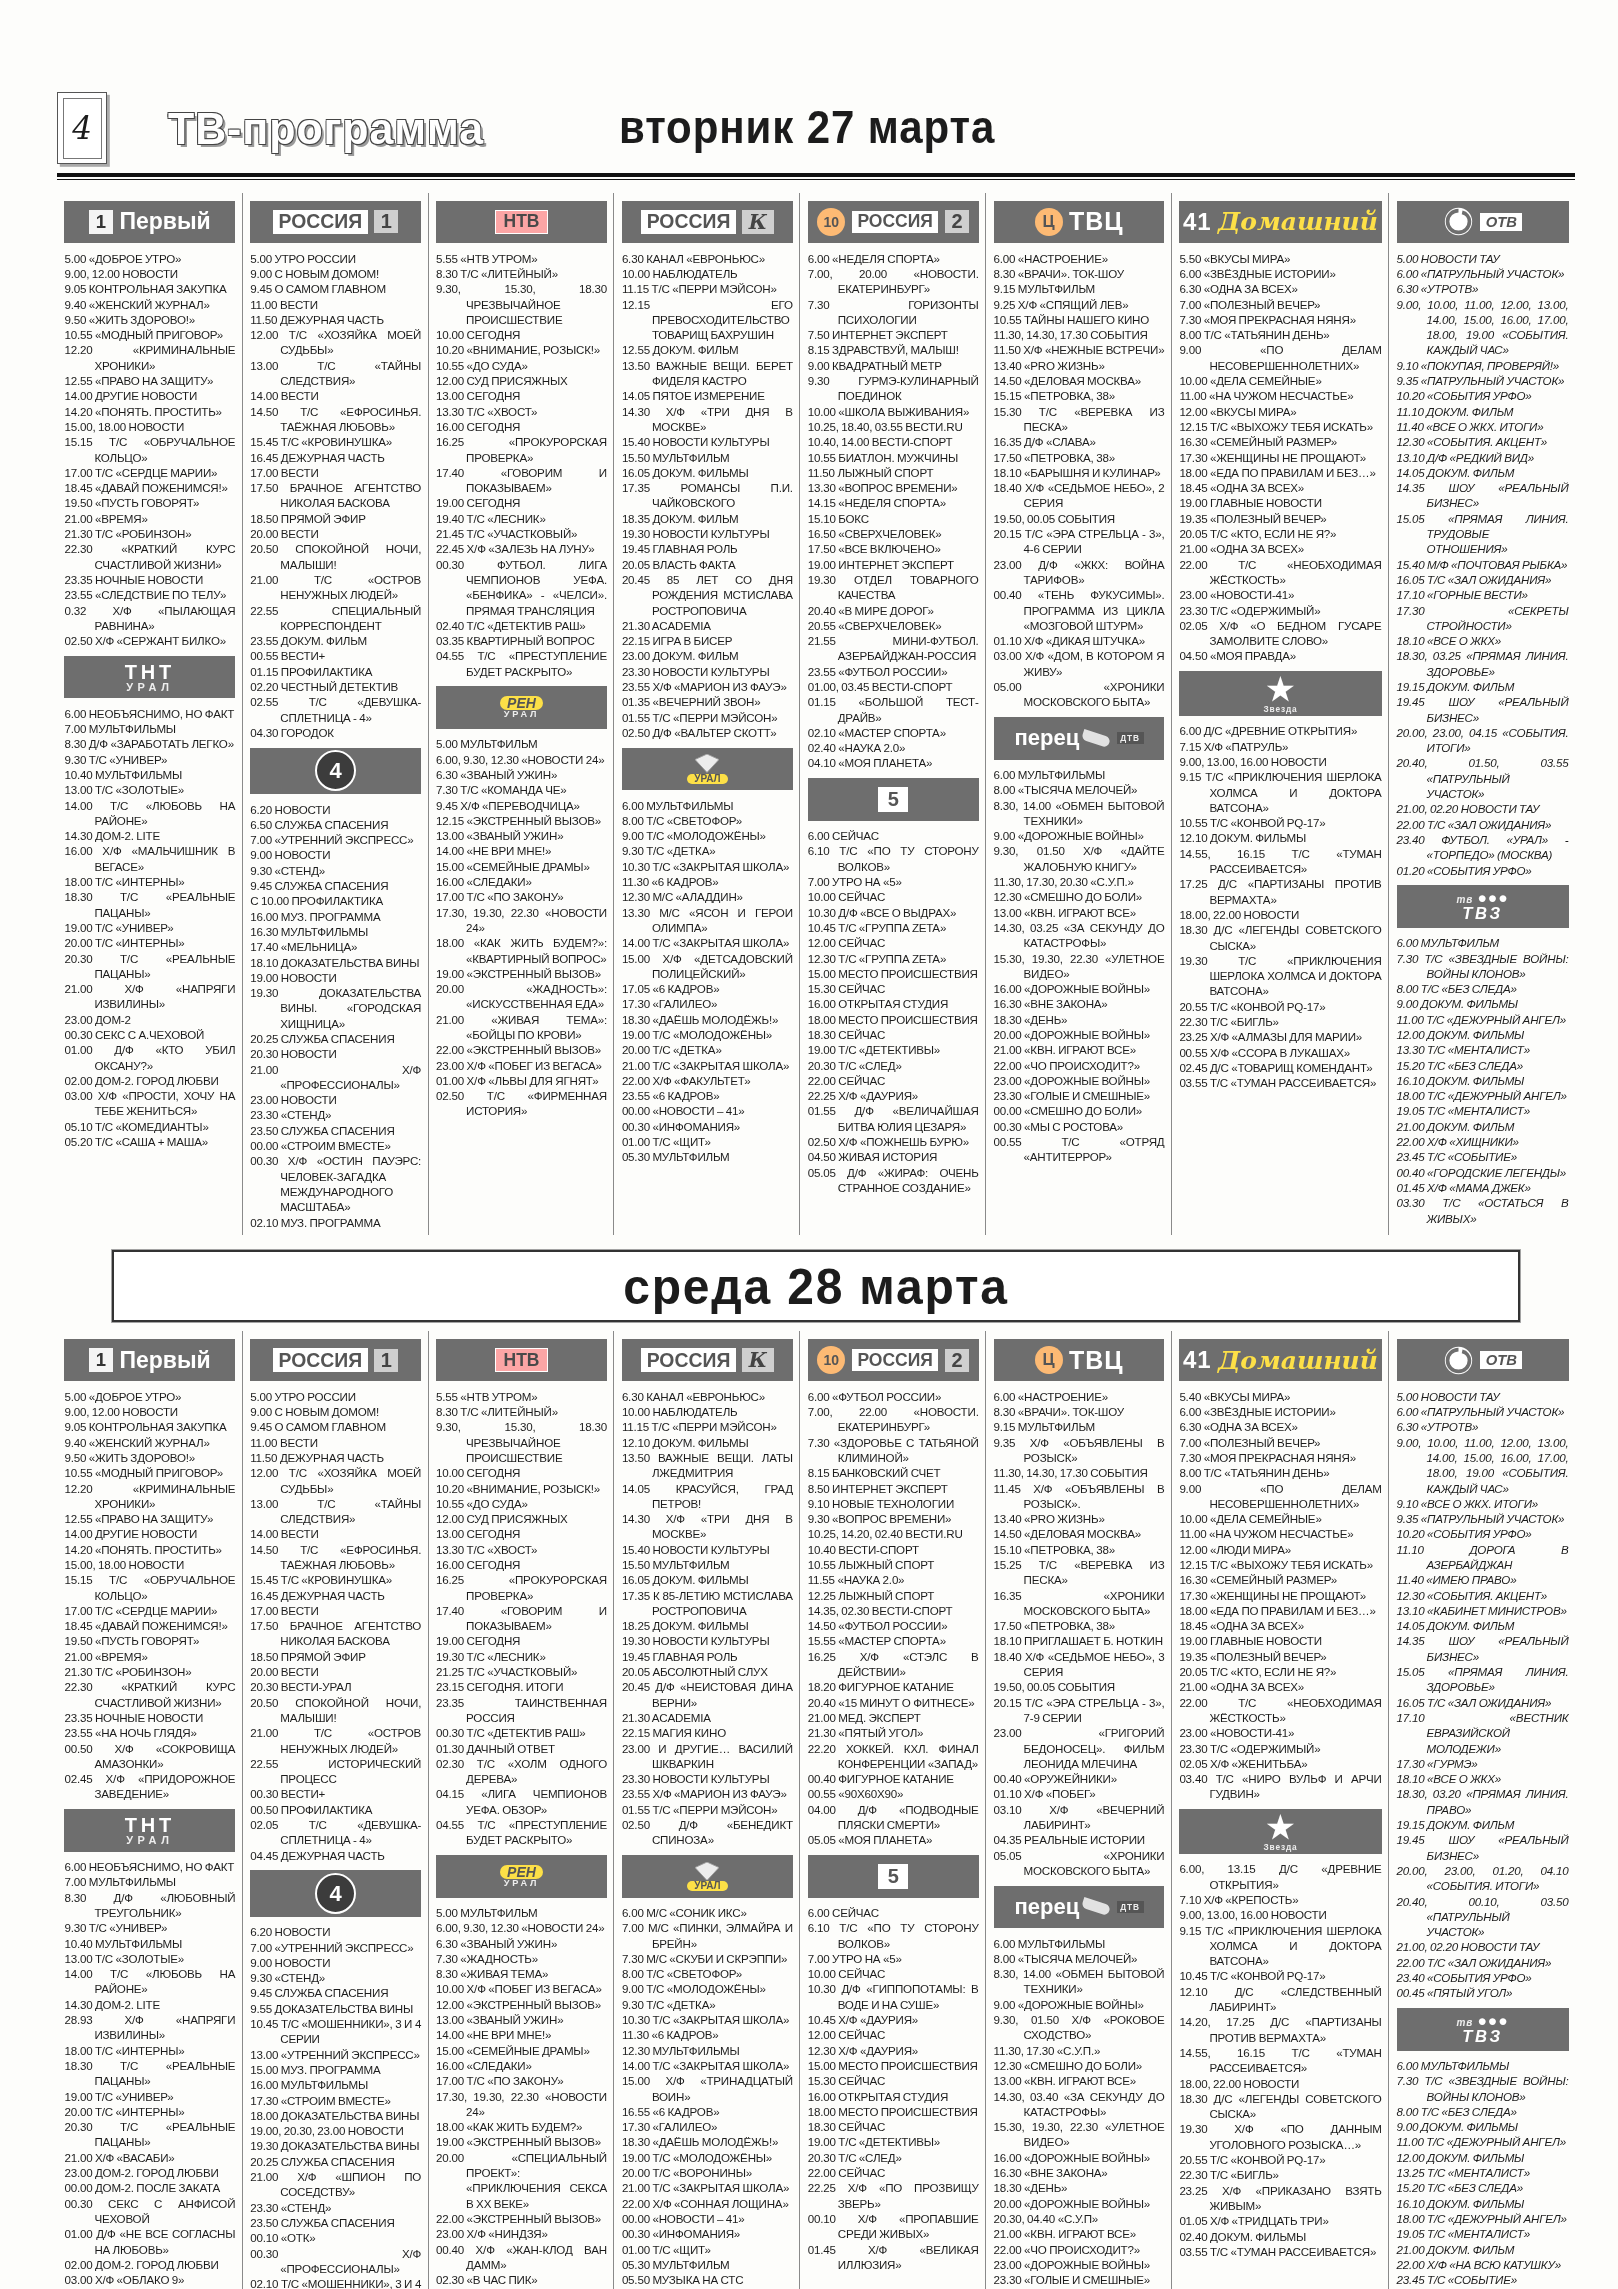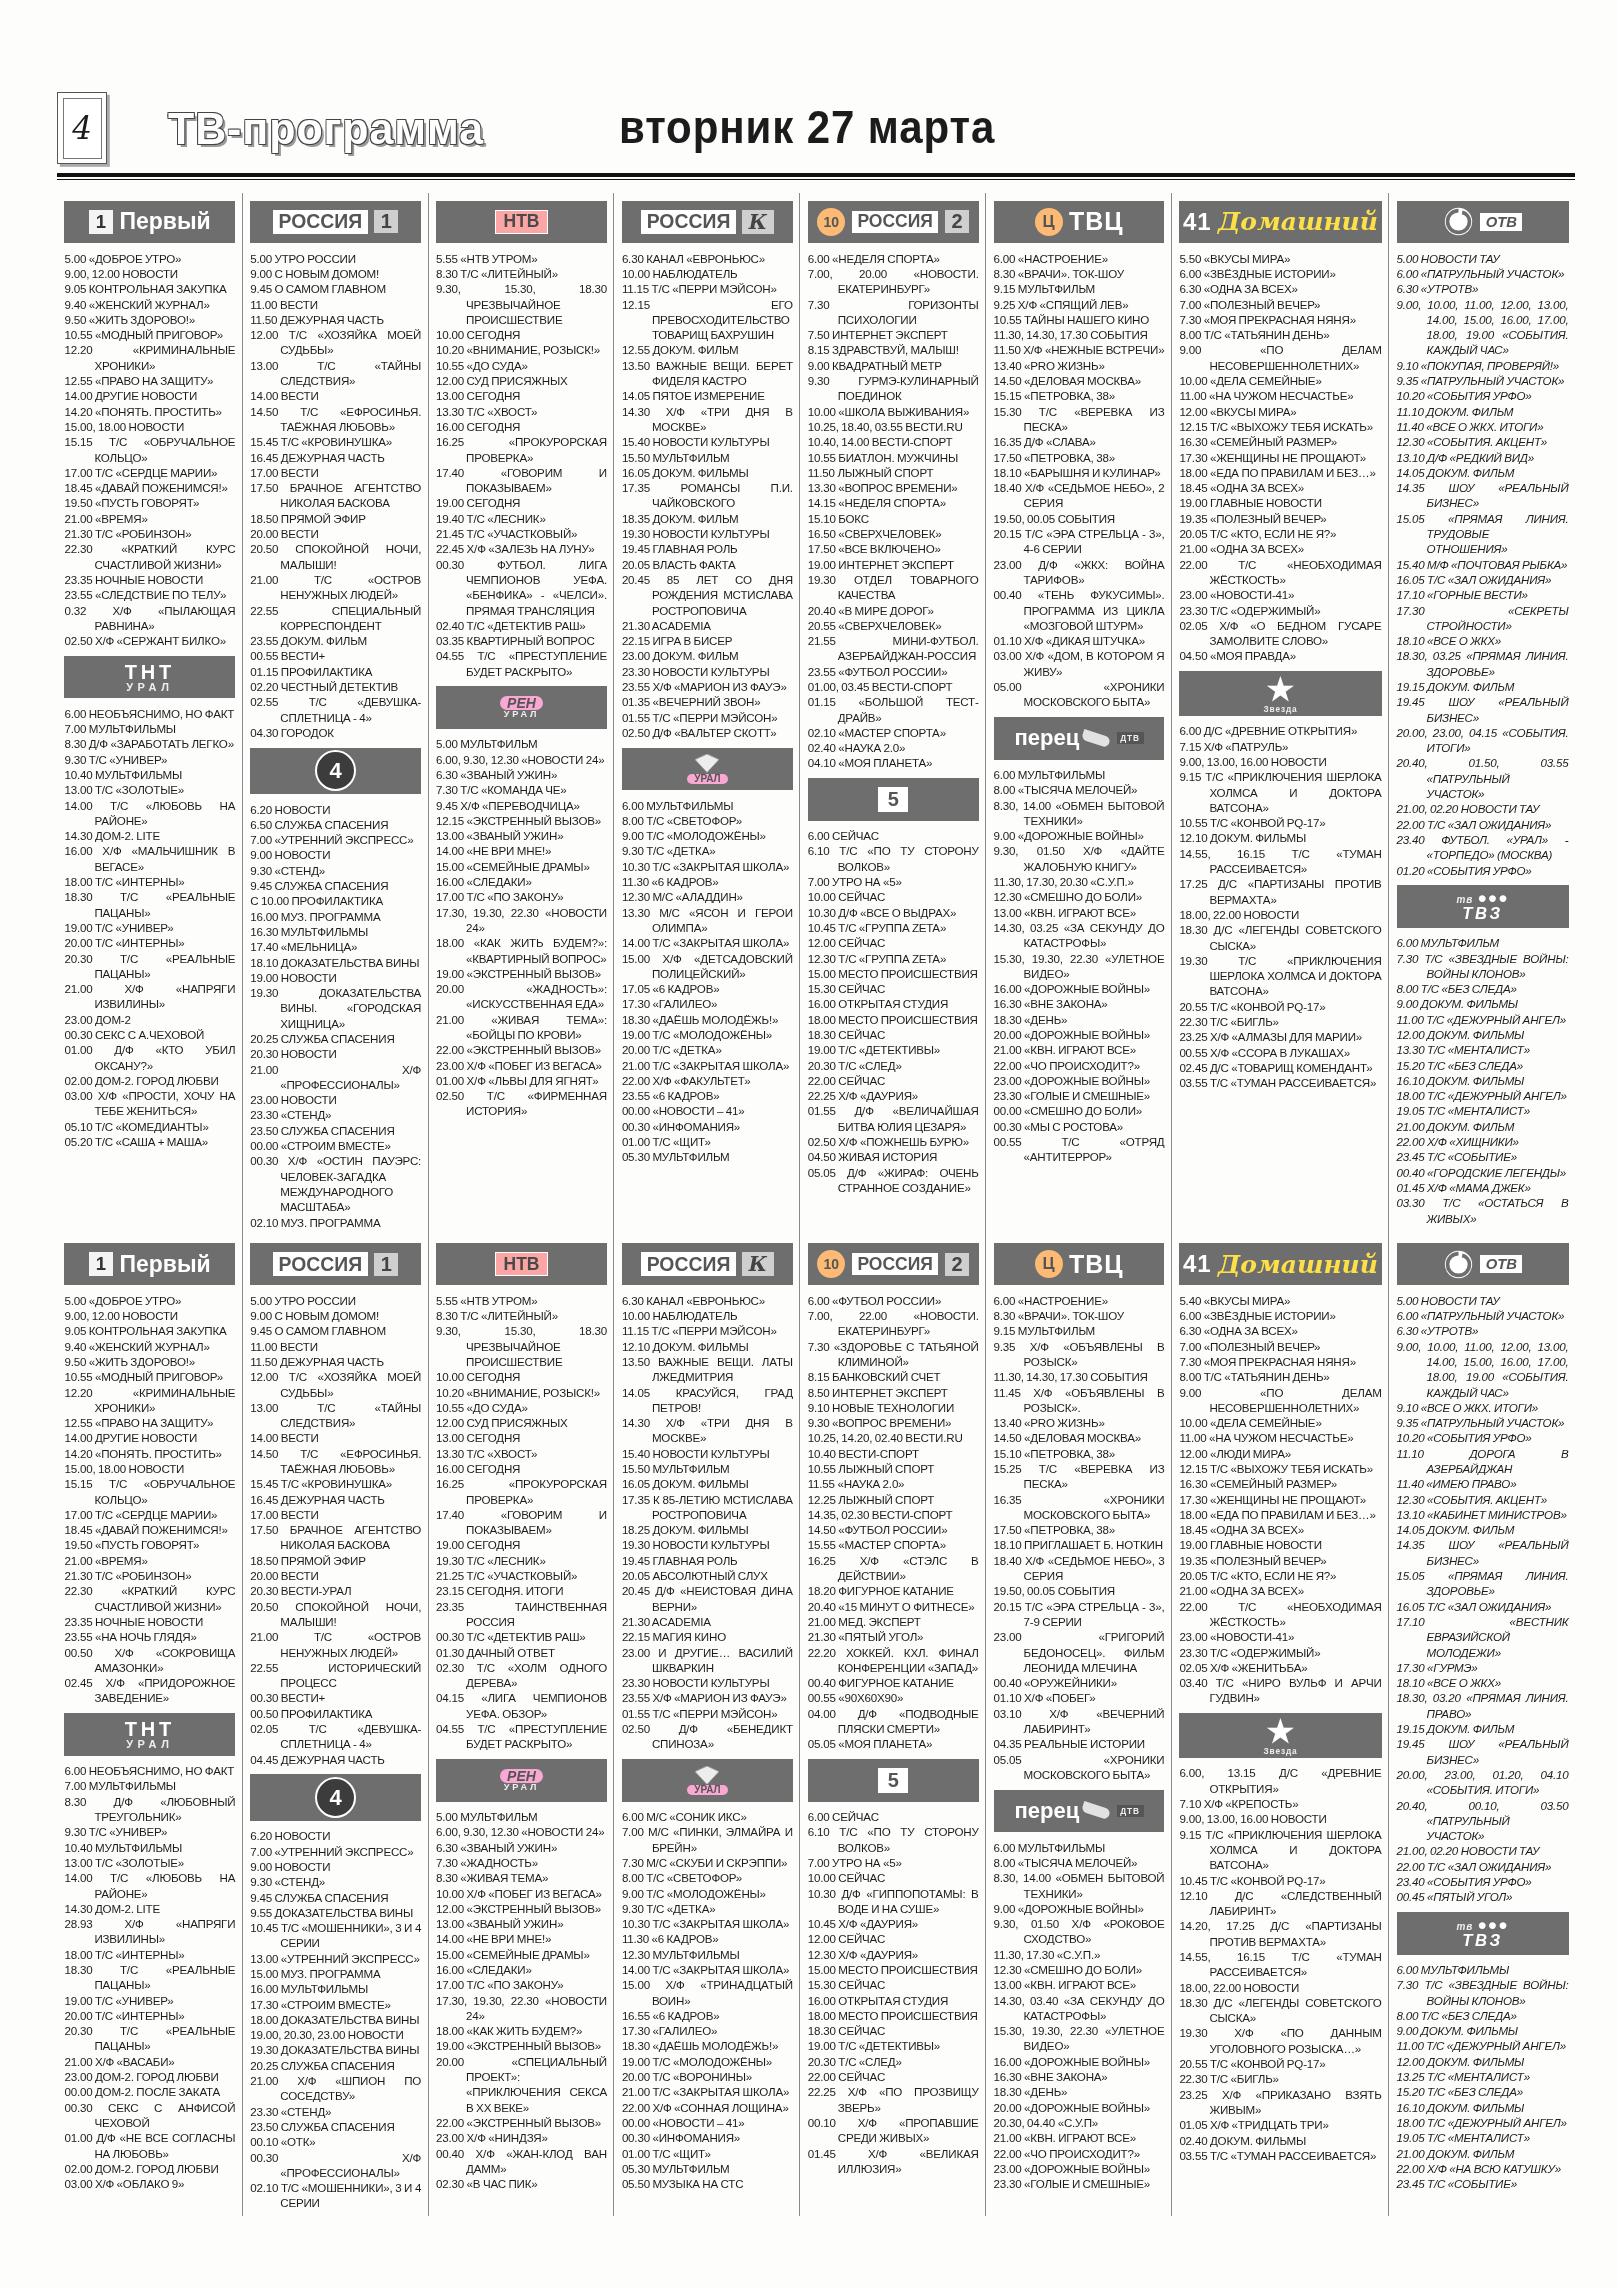--- a/index.html
+++ b/index.html
@@ -41,21 +41,21 @@
   .one-box{background:#f4f4f4;color:#333;width:24px;height:24px;display:flex;align-items:center;
       justify-content:center;font-size:18.5px;font-weight:bold;}
   .num-box{background:#cfcfcf;color:#444;padding:0 6.5px;font-size:20px;font-weight:bold;}
   .circ{width:28px;height:28px;border-radius:50%;background:#fdba74;color:#555;display:flex;
       align-items:center;justify-content:center;font-size:14px;font-weight:bold;}
   .circ.big{width:37px;height:37px;font-size:22px;background:#3c3c3c;color:#fff;border:2.8px solid #fff;}
   .shield{background:#fca5a5;color:#494949;border:1.8px solid #fff;padding:0.9px 7.4px;font-size:17.5px;font-weight:bold;}
   .script{font-family:"DejaVu Serif",serif;font-style:italic;font-size:25px;color:#fde047;}
   .star{color:#fff;font-size:31px;line-height:1;}
   .tiny{font-size:8.3px;color:#eee;letter-spacing:0.9px;}
-  .pill{background:#f9a8d4;color:#555;border-radius:7.4px;padding:0 7.4px;font-size:12px;font-weight:bold;}
+  .pill{background:#fde047;color:#555;border-radius:7.4px;padding:0 7.4px;font-size:12px;font-weight:bold;}
   .dots{letter-spacing:0.9px;font-size:15.7px;color:#fff;}
   .chili{display:inline-block;width:28px;height:11px;background:#e2e2e2;border-radius:0 9.2px 9.2px 9.2px;
       transform:rotate(18deg);margin-left:-3.7px;}
 </style>
 </head>
 <body>
 
 <div class="page">
   <div class="inner">
     <div class="hdr">
@@ -534,20 +534,23 @@
           <div class="entry">19.05 Т/С «МЕНТАЛИСТ»</div>
           <div class="entry">21.00 ДОКУМ. ФИЛЬМ</div>
           <div class="entry">22.00 Х/Ф «ХИЩНИКИ»</div>
           <div class="entry">23.45 Т/С «СОБЫТИЕ»</div>
           <div class="entry">00.40 «ГОРОДСКИЕ ЛЕГЕНДЫ»</div>
           <div class="entry">01.45 Х/Ф «МАМА ДЖЕК»</div>
           <div class="entry">03.30 Т/С «ОСТАТЬСЯ В ЖИВЫХ»</div>
         </div>
       </div>
 
+    <div class="wed-box">
+      <span>среда 28 марта</span>
+    </div>
 
     <div class="day-grid" id="grid-wednesday">
         <div class="col">
           <div class="chan-bar">
             <span class="lg">
               <span class="one-box">1</span>
               <span class="lg-label">Первый</span>
             </span>
           </div>
           <div class="entry">5.00 «ДОБРОЕ УТРО»</div>

